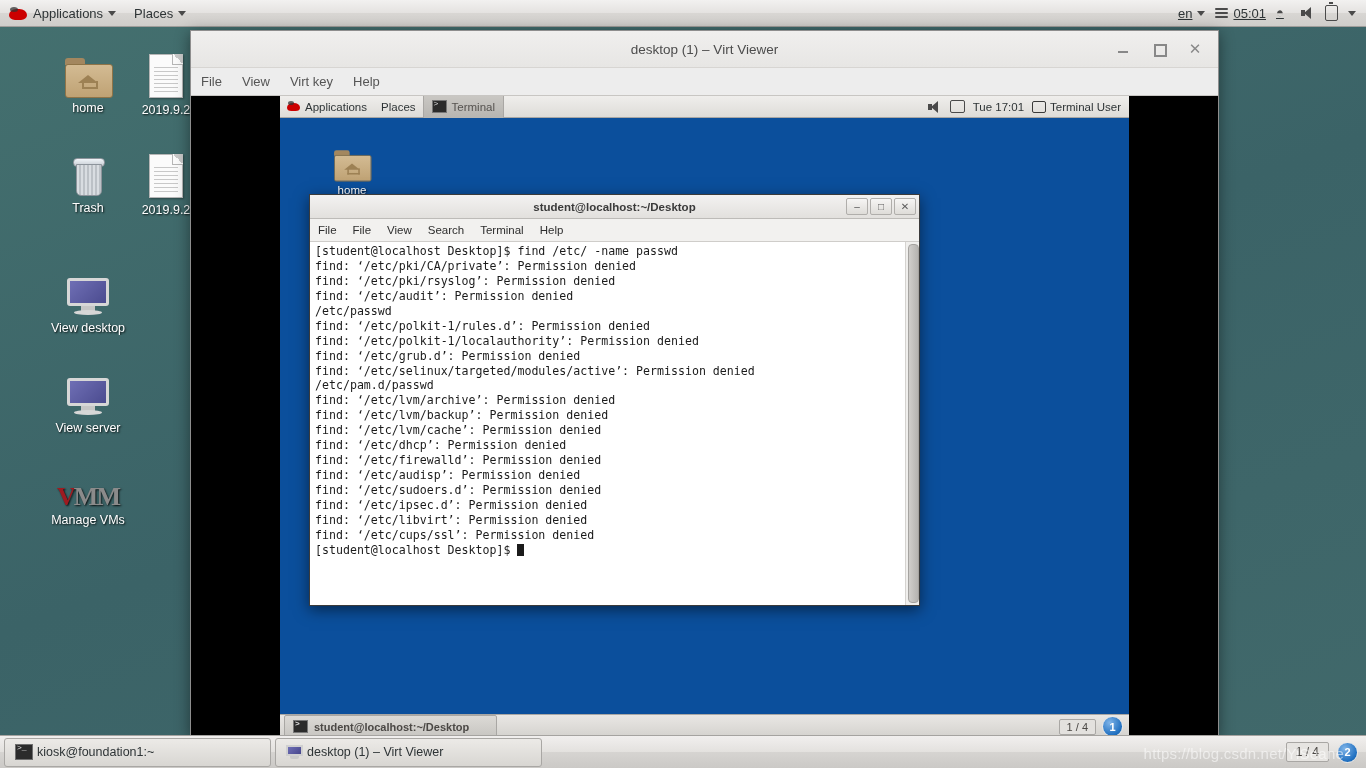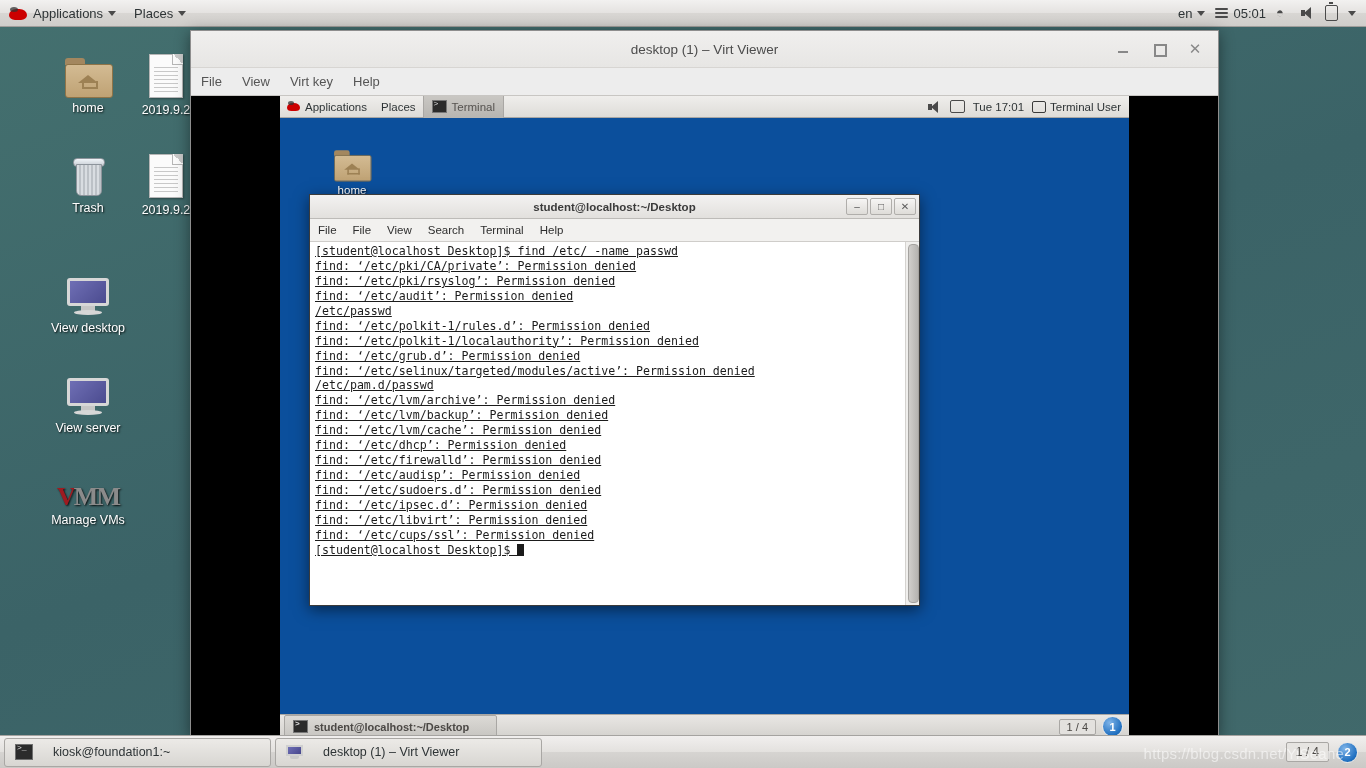--- a/index.html
+++ b/index.html
@@ -46,21 +46,21 @@
     content: ""; position: absolute; left: 1px; top: 1px;
     width: 8px; height: 5px; background: #333; border-radius: 50%;
     opacity: .75;
   }
   .caret-down {
     width: 0; height: 0; border-left: 4px solid transparent;
     border-right: 4px solid transparent; border-top: 5px solid #4a4a4a;
     display: inline-block;
   }
   .host-panel .spacer { flex: 1; }
-  .host-right { display: flex; align-items: center; gap: 10px; padding-right: 10px; font-size: 13px;}
+  .host-right { display: flex; align-items: center; gap: 10px; padding-right: 10px; font-size: 13px; text-decoration: underline;}
   .host-right .grp { display: flex; align-items: center; gap: 5px; }
   .hamburger { display:inline-block; width: 13px; }
   .hamburger i { display:block; height:2px; background:#4a4a4a; margin:2px 0; border-radius:1px;}
 
   
   .desk-icon {
     position: absolute; width: 92px; text-align: center;
     color: #ffffff; font-size: 12.5px;
     text-shadow: 1px 1px 2px rgba(0,0,0,0.85);
     cursor: default;
@@ -258,41 +258,41 @@
   .term-menubar .tm{padding:0 8px;height:22px;display:flex;align-items:center;cursor:default;}
   .term-body{
     flex:1;background:#ffffff;position:relative;display:flex;overflow:hidden;
   }
   .term-text{
     flex:1;padding:2px 4px 2px 5px;
     font-family:"DejaVu Sans Mono","Liberation Mono",monospace;
     font-size:11.6px;line-height:14.95px;color:#1b1b1b;
     white-space:pre;overflow:hidden;
   }
-  .term-text .line{display:block;height:14.95px;text-decoration:underline;}
+  .term-text .line{display:block;height:14.95px;}
   .cursor-block{display:inline-block;width:7px;height:12px;background:#1b1b1b;vertical-align:-2px;}
   .term-scroll{
     width:13px;background:#f0efed;border-left:1px solid #d5d3d0;position:relative;
   }
   .term-scroll .thumb{
     position:absolute;left:2px;top:2px;width:9px;bottom:2px;
     background:linear-gradient(to right,#d0cecb,#b5b3b0);
     border:1px solid #a5a3a0;border-radius:4px;
   }
 
   
   .host-taskbar{
     position:absolute;left:0;bottom:0;width:1366px;height:33px;
     background:linear-gradient(to bottom,#f1efee 0%,#e3e1de 50%,#d6d4d1 51%,#cbc9c6 100%);
     border-top:1px solid #a5a3a0;
     display:flex;align-items:center;font-size:12.5px;color:#2e3436;
     box-sizing:border-box;
   }
   .ht-item{
-    display:flex;align-items:center;gap:20px;height:27px;margin-left:4px;padding:0 10px;
+    display:flex;align-items:center;gap:4px;height:27px;margin-left:4px;padding:0 10px;
     border:1px solid #a9a7a4;border-radius:3px;
     background:linear-gradient(to bottom,#eceae7,#d8d6d2);
     min-width:245px;
   }
   .ht-item.wide{min-width:245px;}
   .ht-spacer{flex:1;}
   .ht-right{display:flex;align-items:center;gap:8px;padding-right:8px;}
   .ht-cnt{
     border:1px solid #a9a7a4;background:#e6e4e1;padding:2px 9px;border-radius:2px;font-size:12px;color:#4b4845;
   }

